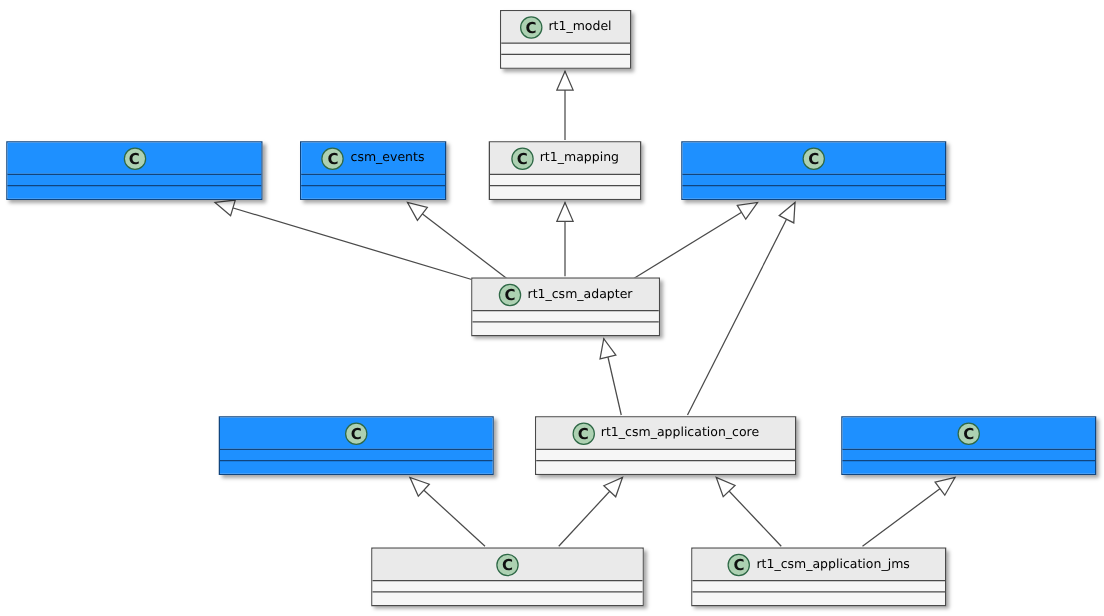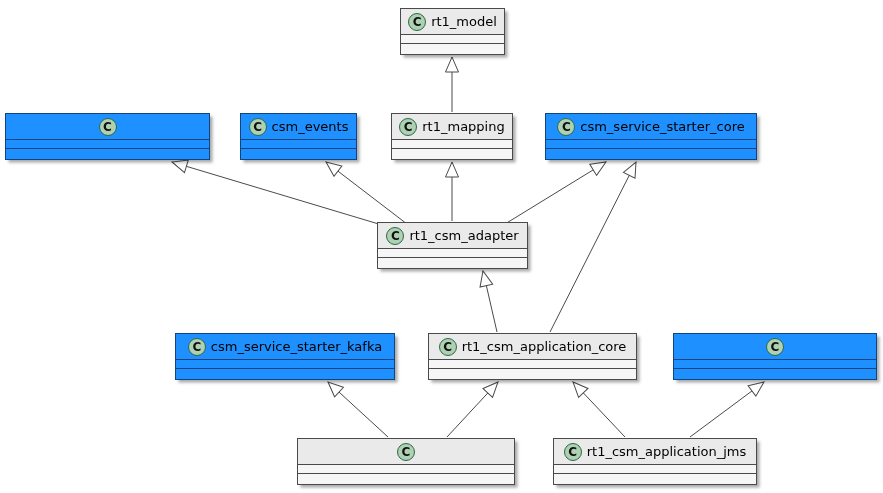--- a/index.html
+++ b/index.html
@@ -35,21 +35,21 @@
     display: flex;
     align-items: center;
     justify-content: center;
     gap: 5px;
     padding: 0 6px;
     background: var(--class-gray-header, #eaeaea);
     white-space: nowrap;
     overflow: hidden;
   }
   .class-label {
-    font-size: 13px;
+    font-size: 10px;
     color: #000000;
   }
   .class-icon {
     flex: 0 0 auto;
     width: 18px;
     height: 18px;
     border-radius: 50%;
     background: var(--icon-fill, #add1b2);
     border: 1px solid var(--icon-border, #2e6846);
     box-sizing: border-box;
@@ -153,39 +153,37 @@
       <span class="class-icon">C</span>
       <span class="class-label">rt1_mapping</span>
     </div>
     <div class="comp fields"></div>
     <div class="comp methods"></div>
   </div>
 
   <div class="class-box blue" style="left:545px; top:113px; width:212px;">
     <div class="class-header">
       <span class="class-icon">C</span>
-      <span class="class-label">csm_service_starter_core</span>
     </div>
     <div class="comp fields"></div>
     <div class="comp methods"></div>
   </div>
 
   <div class="class-box" style="left:377px; top:222px; width:151px;">
     <div class="class-header">
       <span class="class-icon">C</span>
       <span class="class-label">rt1_csm_adapter</span>
     </div>
     <div class="comp fields"></div>
     <div class="comp methods"></div>
   </div>
 
   <div class="class-box blue" style="left:175px; top:333px; width:220px;">
     <div class="class-header">
       <span class="class-icon">C</span>
-      <span class="class-label">csm_service_starter_kafka</span>
     </div>
     <div class="comp fields"></div>
     <div class="comp methods"></div>
   </div>
 
   <div class="class-box" style="left:428px; top:333px; width:209px;">
     <div class="class-header">
       <span class="class-icon">C</span>
       <span class="class-label">rt1_csm_application_core</span>
     </div>

